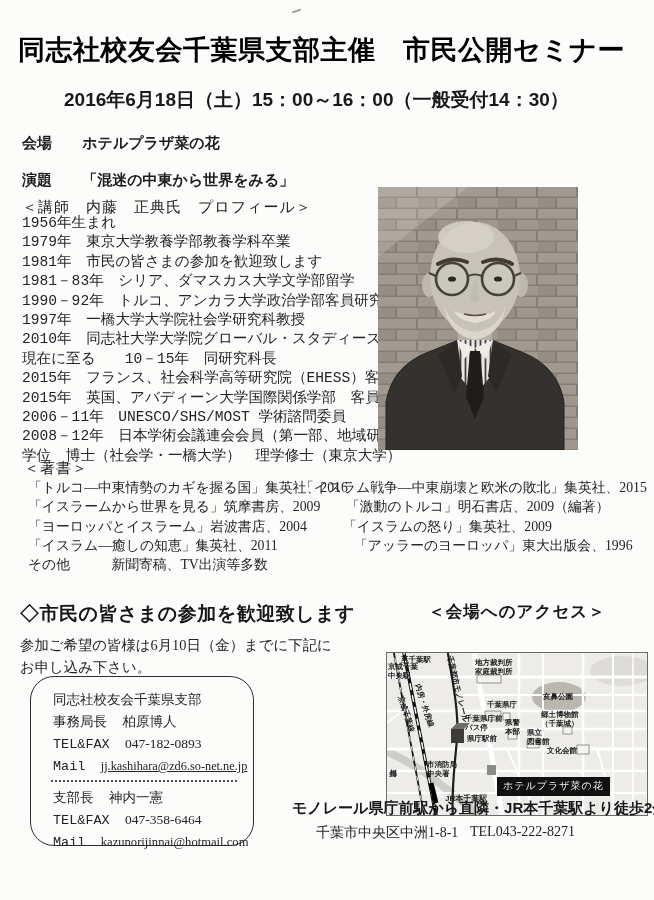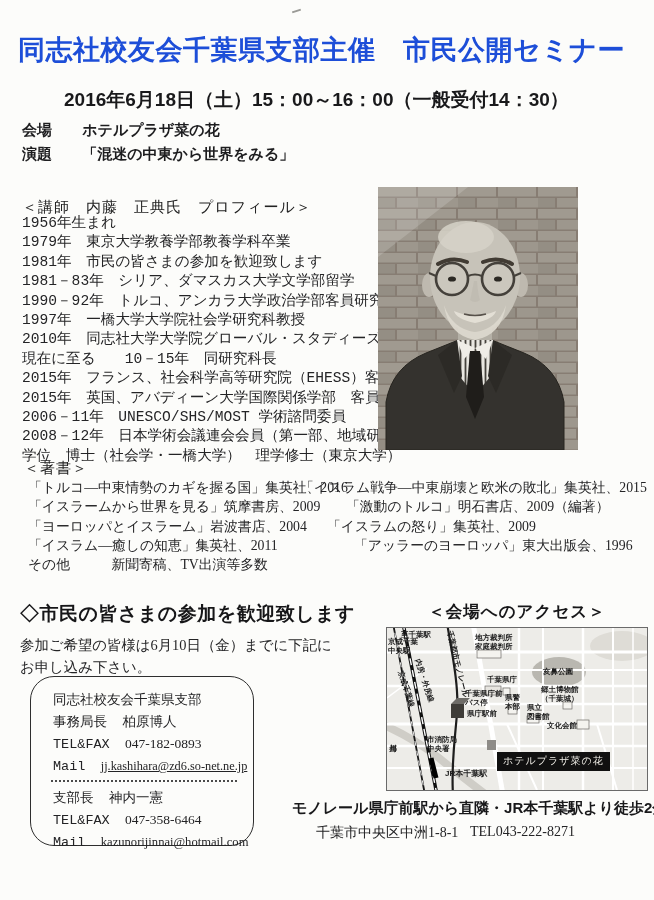--- a/index.html
+++ b/index.html
@@ -5,59 +5,59 @@
   html,body{margin:0;padding:0;background:#e9e9e9;}
   .page{
     position:relative;width:654px;height:900px;margin:0 auto;
     background:#fcfcfa;overflow:hidden;color:#1d1d1f;
     font-family:"Liberation Sans",sans-serif;
   }
   .abs{position:absolute;}
   .serif{font-family:"Liberation Serif",serif;}
 
   .title{left:18px;top:32px;width:620px;font-size:27px;font-weight:bold;
-         letter-spacing:.5px;white-space:nowrap;color:#1d4ed8;}
+         letter-spacing:.5px;white-space:nowrap;color:#000000;}
   .datetime{left:64px;top:87px;font-size:19px;font-weight:bold;white-space:nowrap;color:#19191b;}
 
   .info-rows{left:22px;top:121px;width:610px;font-size:15px;font-weight:bold;}
-  .info-row{position:relative;height:24px;line-height:17px;white-space:nowrap;}
+  .info-row{position:relative;height:24px;line-height:17px;white-space:nowrap;margin-top:13px;}
   .info-label{display:inline-block;width:56px;}
   .info-name{position:absolute;left:408px;top:0;}
 
   .profile-heading{left:22px;top:198px;font-size:15px;letter-spacing:1px;color:#222;}
   .profile-list{left:22px;top:214px;width:360px;font-size:14.6px;color:#242426;}
   .profile-list div{height:19.4px;line-height:19.4px;white-space:nowrap;font-family:Liberation Mono, monospace;}
 
   .photo{left:378px;top:187px;width:200px;height:263px;}
 
   .books-heading{left:24px;top:459px;font-size:15px;letter-spacing:1px;color:#222;}
   .books-col{top:478px;font-size:13.8px;color:#242426;}
   .books-col div{height:19.3px;line-height:19.3px;white-space:nowrap;}
   .books-left{left:28px;width:280px;}
   .books-right{left:300px;width:352px;}
   .books-right div:nth-child(2){padding-left:46px;}
-  .books-right div:nth-child(3){padding-left:27px;}
+  .books-right div:nth-child(3){padding-left:43px;}
   .books-right div:nth-child(4){padding-left:54px;}
 
   .invite-heading{left:20px;top:601px;font-size:19px;font-weight:bold;letter-spacing:.5px;color:#161618;text-align:center;}
   .invite-line1{left:20px;top:636px;font-size:14.4px;color:#242426;}
   .invite-line2{left:20px;top:658px;font-size:14.4px;color:#242426;}
 
   .contact-box{left:30px;top:676px;width:224px;height:170px;
                border:1.6px solid #2e2e2e;border-radius:24px;box-sizing:border-box;
                padding:12px 6px 0 22px;font-size:13.5px;color:#232325;}
   .contact-box .cline{height:22px;line-height:22px;white-space:nowrap;}
   .contact-box .mail-val{text-decoration:underline;font-size:12.3px;}
   .contact-box .mail-val2{font-size:12.6px;}
   .contact-divider{border:none;border-top:2px dotted #4a4a4a;width:186px;margin:3px 0 5px -2px;height:0;}
   .clabel{margin-right:12px;font-family:Liberation Mono, monospace;}
 
   .access-heading{left:388px;top:601px;width:258px;text-align:center;
                   font-size:16.5px;font-weight:bold;letter-spacing:1px;color:#161618;}
-  .map-wrap{left:386px;top:627px;width:260px;height:162px;border:1px solid #6a6a6a;
+  .map-wrap{left:386px;top:652px;width:260px;height:162px;border:1px solid #6a6a6a;
             background:#f0abfc;overflow:hidden;}
   .map-label{position:absolute;font-family:"Liberation Sans",sans-serif;font-weight:bold;
              font-size:7.5px;line-height:8.6px;color:#1c1c1c;white-space:pre;}
   .map-label.rot{transform-origin:0 0;}
   .map-label.vert{writing-mode:vertical-rl;}
   .hotel-tag{position:absolute;left:110px;top:124px;background:#101010;color:#f3f1ea;
              font-family:"Liberation Serif",serif;font-size:10px;letter-spacing:1px;
              padding:2px 6px 3px 6px;white-space:nowrap;}
   .jr-label{font-size:8px;}
 

